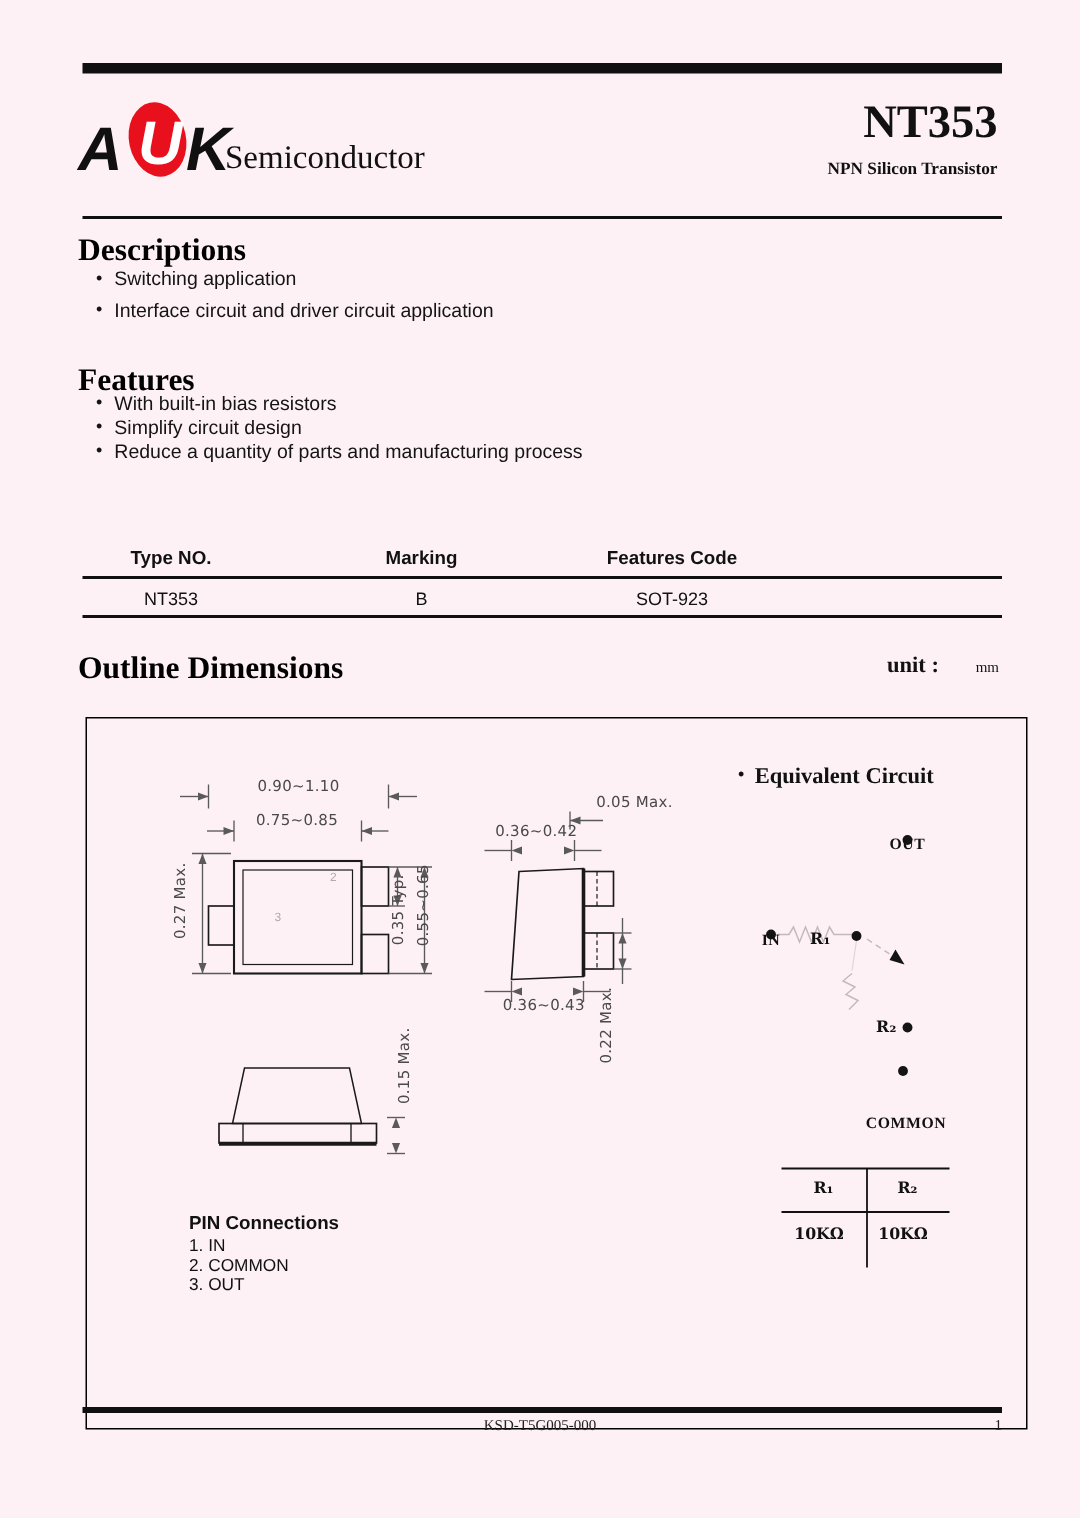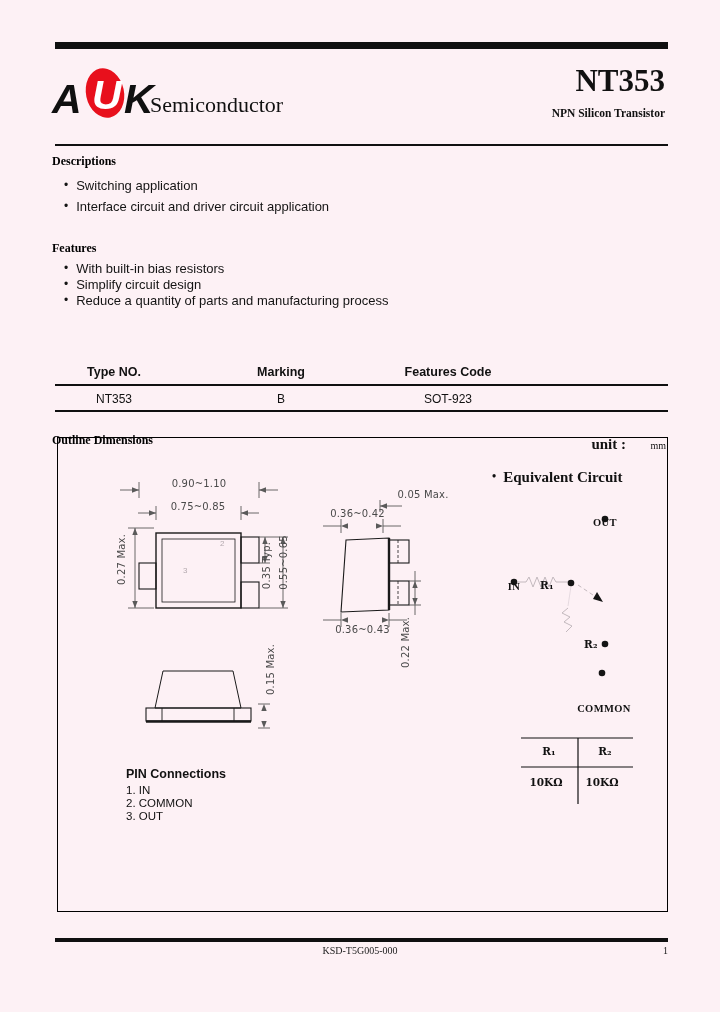--- a/index.html
+++ b/index.html
@@ -1,30 +1,30 @@
 <!DOCTYPE html>
 <html><head>
 <meta charset="utf-8">
 <style>
   html,body{margin:0;padding:0;}
   .page{position:relative;width:720px;height:1012px;background:#fdf1f5;font-family:"Liberation Sans",sans-serif;color:#111;overflow:hidden;}
   .abs{position:absolute;}
   .bar{position:absolute;background:#101010;}
   .rule{position:absolute;background:#101010;}
   .serif{font-family:"Liberation Serif",serif;}
-  .section-title{position:absolute;font-family:"Liberation Serif",serif;font-weight:bold;font-size:12px;color:#000;}
+  .section-title{position:absolute;font-family:"Liberation Serif",serif;font-weight:bold;font-size:21px;color:#000;}
   .li{position:absolute;font-size:13px;color:#141414;white-space:nowrap;}
   .li::before{content:"•";margin-right:8px;font-size:12px;position:relative;top:-1px;}
   .thead{position:absolute;font-weight:bold;font-size:12.5px;text-align:center;}
   .tcell{position:absolute;font-size:12px;text-align:center;}
   
   .logo-ellipse{position:absolute;width:38px;height:50px;border-radius:50%;transform:rotate(-12deg);}
   .logo-letter{position:absolute;font-family:"Liberation Sans",sans-serif;font-weight:bold;font-style:italic;font-size:41px;line-height:1;}
   
-  .outline-box{position:absolute;left:57px;top:437px;width:609px;height:473px;border:1.5px solid #000;}
+  .outline-box{position:absolute;left:57px;top:478px;width:609px;height:473px;border:1.5px solid #000;padding-left:17px;}
   .dim{position:absolute;font-family:"DejaVu Sans",sans-serif;font-size:10px;color:#4a4a4a;text-align:center;white-space:nowrap;letter-spacing:0.2px;}
   .rot{transform:rotate(-90deg);}
   .pinnum{position:absolute;font-size:8px;color:#b3a9ae;}
   .ec-label{position:absolute;font-family:"Liberation Serif",serif;font-weight:bold;font-size:10.5px;text-align:center;letter-spacing:0.4px;margin-top:21px;}
   .ec-title{position:absolute;font-family:"Liberation Serif",serif;font-weight:bold;font-size:15px;}
   .ec-title::before{content:"•";margin-right:7px;font-size:12px;position:relative;top:-2px;}
   .rt-label{position:absolute;font-family:"DejaVu Serif",serif;font-weight:bold;font-size:10.5px;text-align:center;}
   .pc-title{position:absolute;font-weight:bold;font-size:12.5px;}
   .pc-item{position:absolute;font-size:11.5px;}
   .footer-text{position:absolute;font-family:"Liberation Serif",serif;font-size:10px;color:#222;}

